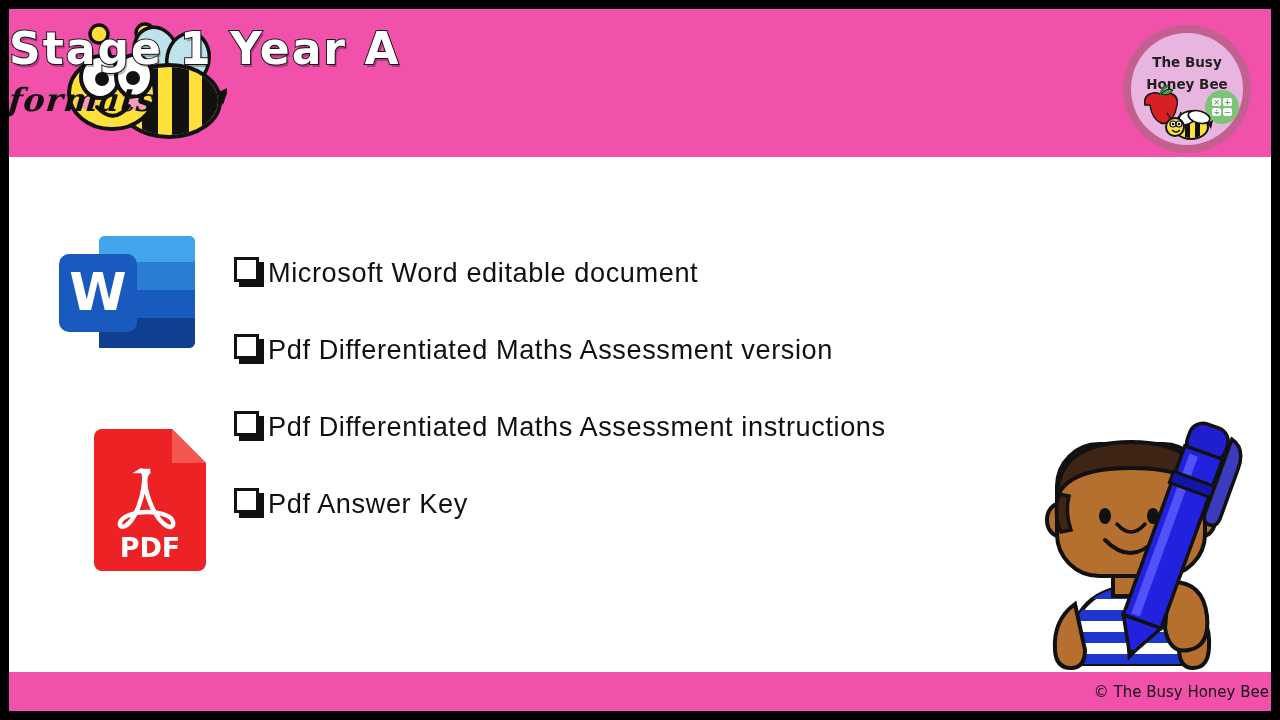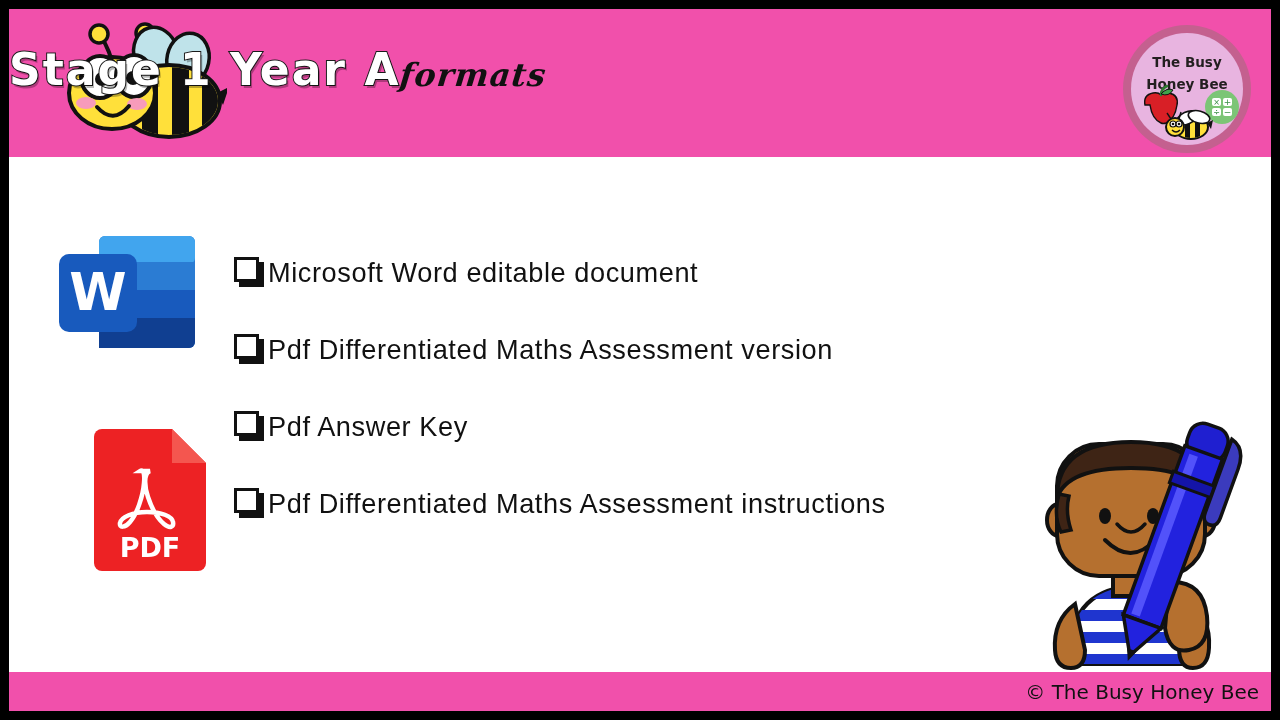--- a/index.html
+++ b/index.html
@@ -24,21 +24,21 @@
     overflow:hidden;
   }
   
   .header{
     position:absolute;left:0;top:0;
     width:1262px;height:148px;
     background:#f150ab;
   }
   .title-wrap{
     position:absolute;left:0;top:0;width:1262px;height:104px;
-    display:flex;flex-direction:row;align-items:center;justify-content:flex-start;
+    display:flex;flex-direction:column;justify-content:flex-start;
     padding-top:18px;box-sizing:border-box;
   }
   .title{
     font-family:"DejaVu Sans", sans-serif;
     font-weight:bold;
     font-size:44px;
     letter-spacing:2px;
     color:#ffffff;
     -webkit-text-stroke:2px #1a1a1a;
     paint-order:stroke fill;
@@ -57,24 +57,24 @@
     transform:skewX(-6deg);
     white-space:nowrap;
   }
   
   .footer{
     position:absolute;left:0;bottom:0;
     width:1262px;height:39px;
     background:#f150ab;
   }
   .copyright{
-    position:absolute;right:12px;top:50%;
+    position:absolute;right:2px;top:50%;
     transform:translateY(-50%);
     font-family:"DejaVu Sans", sans-serif;
-    font-size:20px;
+    font-size:15px;
     color:#111111;
     white-space:nowrap;
   }
   
   .bee{position:absolute;left:48px;top:12px;width:170px;height:130px;}
   
   .logo{position:absolute;right:18px;top:14px;width:132px;height:132px;}
   .logo-text{
     font-family:"DejaVu Sans", sans-serif;
     font-weight:bold;
@@ -243,25 +243,25 @@
         <div class="item">
           <span class="cbox"></span>
           <span class="item-label">Microsoft Word editable document</span>
         </div>
         <div class="item">
           <span class="cbox"></span>
           <span class="item-label">Pdf Differentiated Maths Assessment version</span>
         </div>
         <div class="item">
           <span class="cbox"></span>
-          <span class="item-label">Pdf Answer Key</span>
+          <span class="item-label">Pdf Differentiated Maths Assessment instructions</span>
         </div>
         <div class="item">
           <span class="cbox"></span>
-          <span class="item-label">Pdf Differentiated Maths Assessment instructions</span>
+          <span class="item-label">Pdf Answer Key</span>
         </div>
       </div>
 
       <svg class="kid" viewBox="0 0 270 260">
 
         <path d="M70 252 q-6 -72 60 -78 q66 6 62 78 z" fill="#ffffff" stroke="#111" stroke-width="4"></path>
         <clipPath id="shirt">
             <path d="M70 252 q-6 -72 60 -78 q66 6 62 78 z"></path>
           </clipPath>
         <g clip-path="url(#shirt)">

